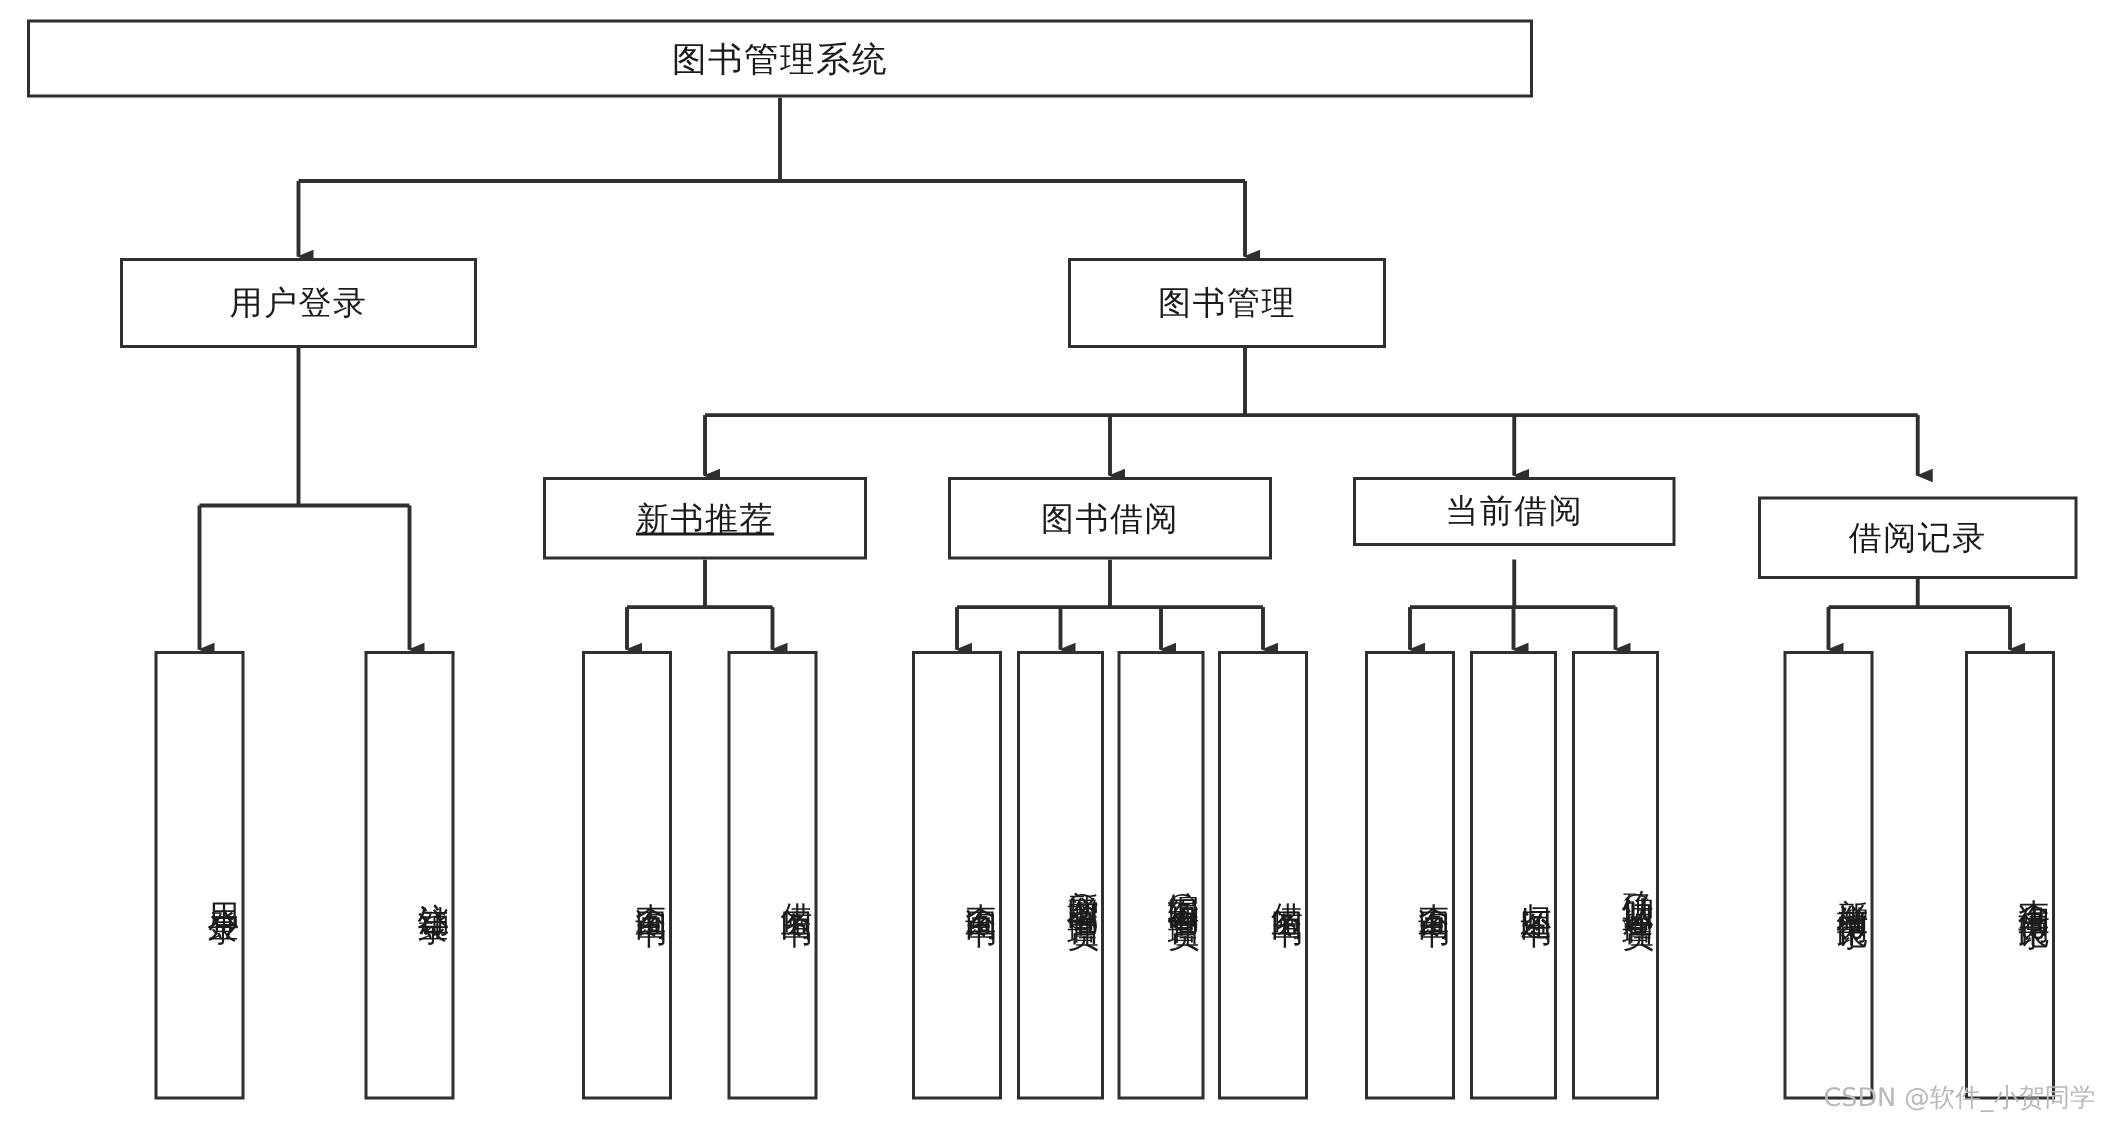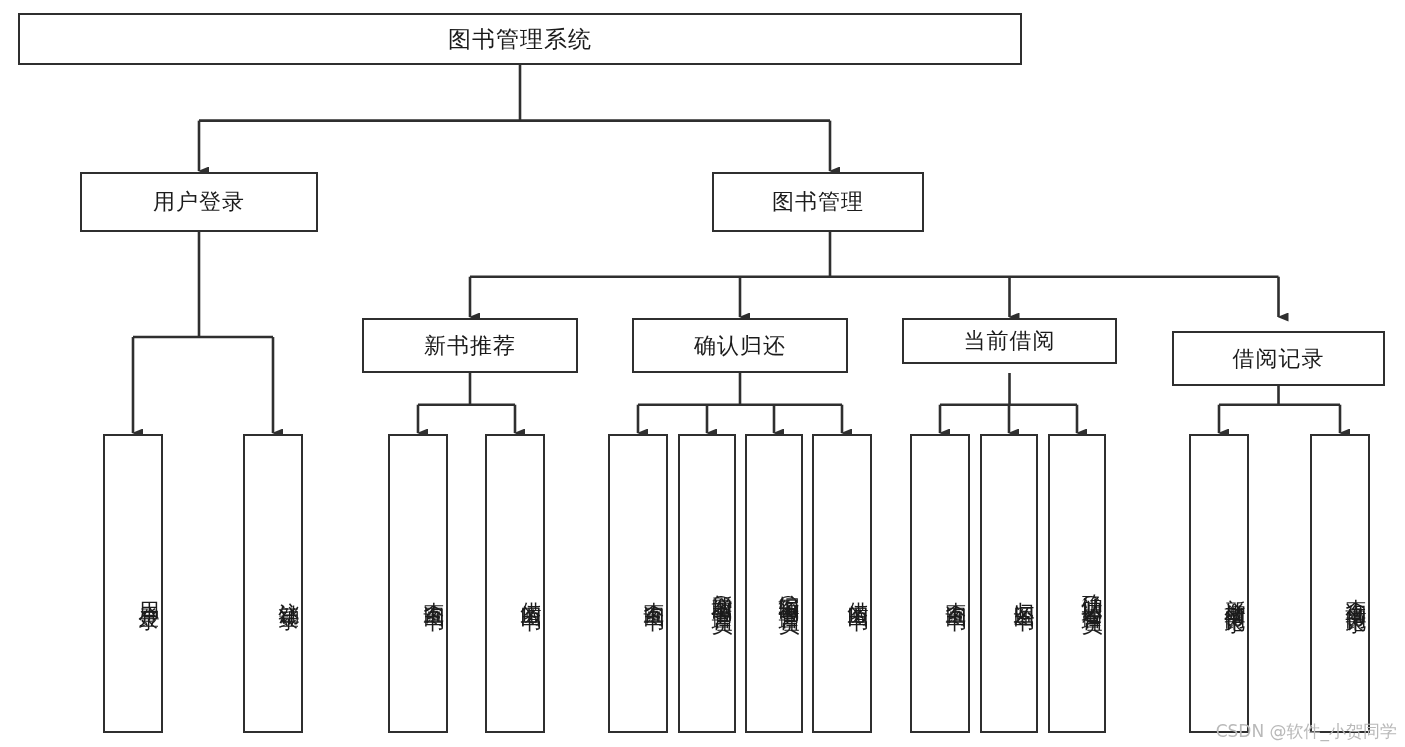--- a/index.html
+++ b/index.html
@@ -105,31 +105,31 @@
       </div>
       <div class="node vert" style="left: 103px; top: 434px; width: 60px; height: 299px;">
         <span class="label">用户登录</span>
       </div>
       <div class="node vert" style="left: 243px; top: 434px; width: 60px; height: 299px;">
         <span class="label">注销登录</span>
       </div>
       <div class="node horiz" style="left: 712px; top: 172px; width: 212px; height: 60px;">
         <span class="label">图书管理</span>
       </div>
-      <div class="node horiz" style="left: 362px; top: 318px; width: 216px; height: 55px;">
+      <div class="node horiz" style="left: 362px; top: 318px; width: 216px; height: 55px; text-decoration: underline;">
         <span class="label">新书推荐</span>
       </div>
       <div class="node vert" style="left: 388px; top: 434px; width: 60px; height: 299px;">
         <span class="label">查询图书</span>
       </div>
       <div class="node vert" style="left: 485px; top: 434px; width: 60px; height: 299px;">
         <span class="label">借阅图书</span>
       </div>
       <div class="node horiz" style="left: 632px; top: 318px; width: 216px; height: 55px;">
-        <span class="label">确认归还</span>
+        <span class="label">图书借阅</span>
       </div>
       <div class="node vert" style="left: 608px; top: 434px; width: 60px; height: 299px;">
         <span class="label">查询图书</span>
       </div>
       <div class="node vert" style="left: 678px; top: 434px; width: 58px; height: 299px;">
         <span class="label">新增图书（管理员）</span>
       </div>
       <div class="node vert" style="left: 745px; top: 434px; width: 58px; height: 299px;">
         <span class="label">编辑图书（管理员）</span>
       </div>

